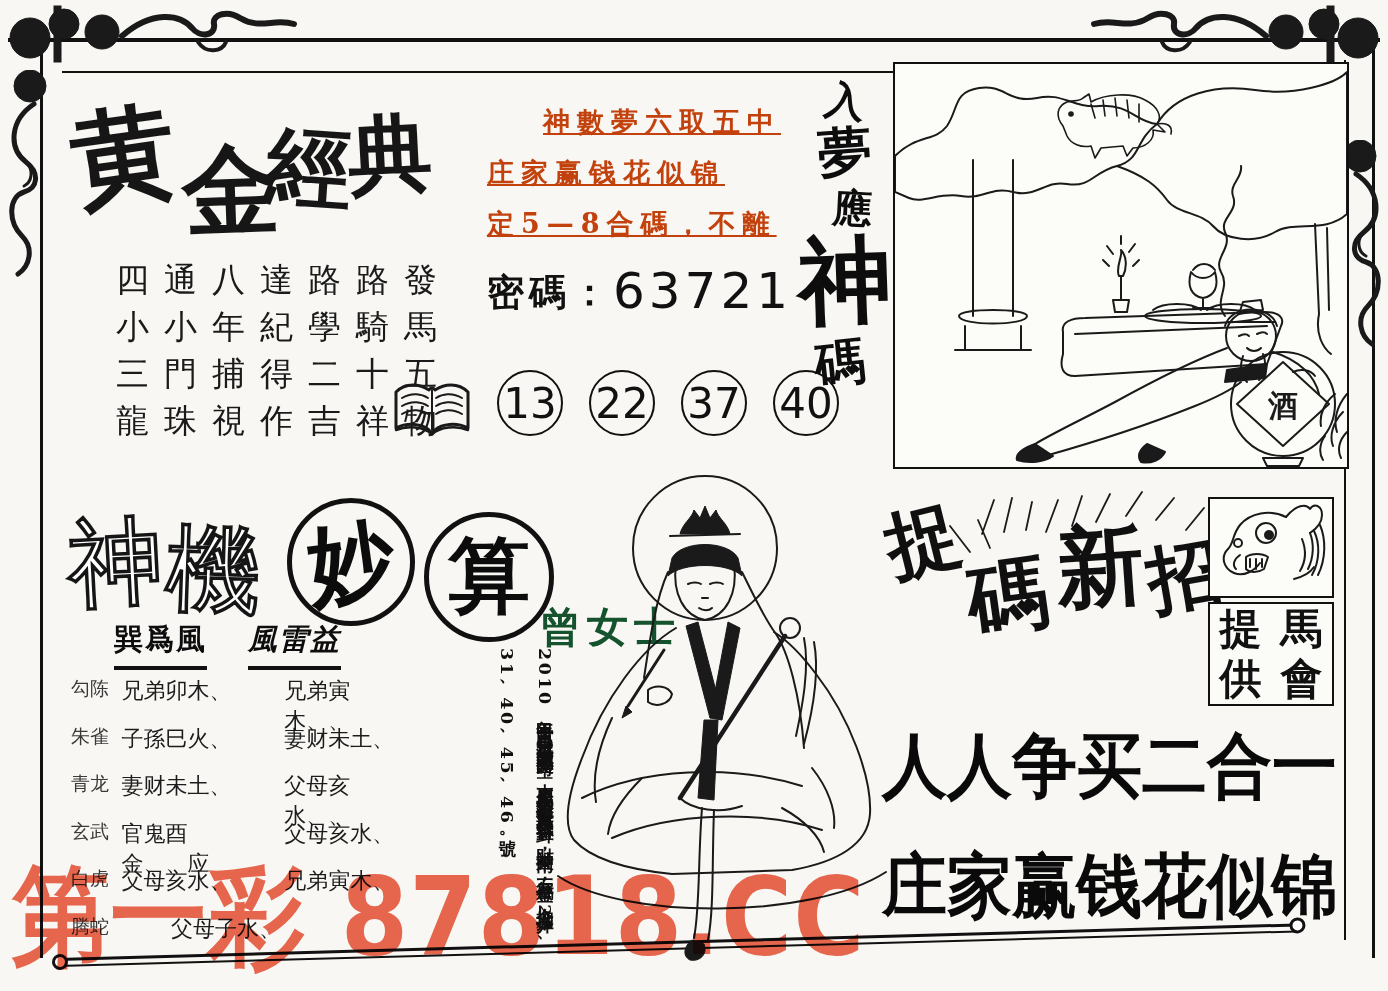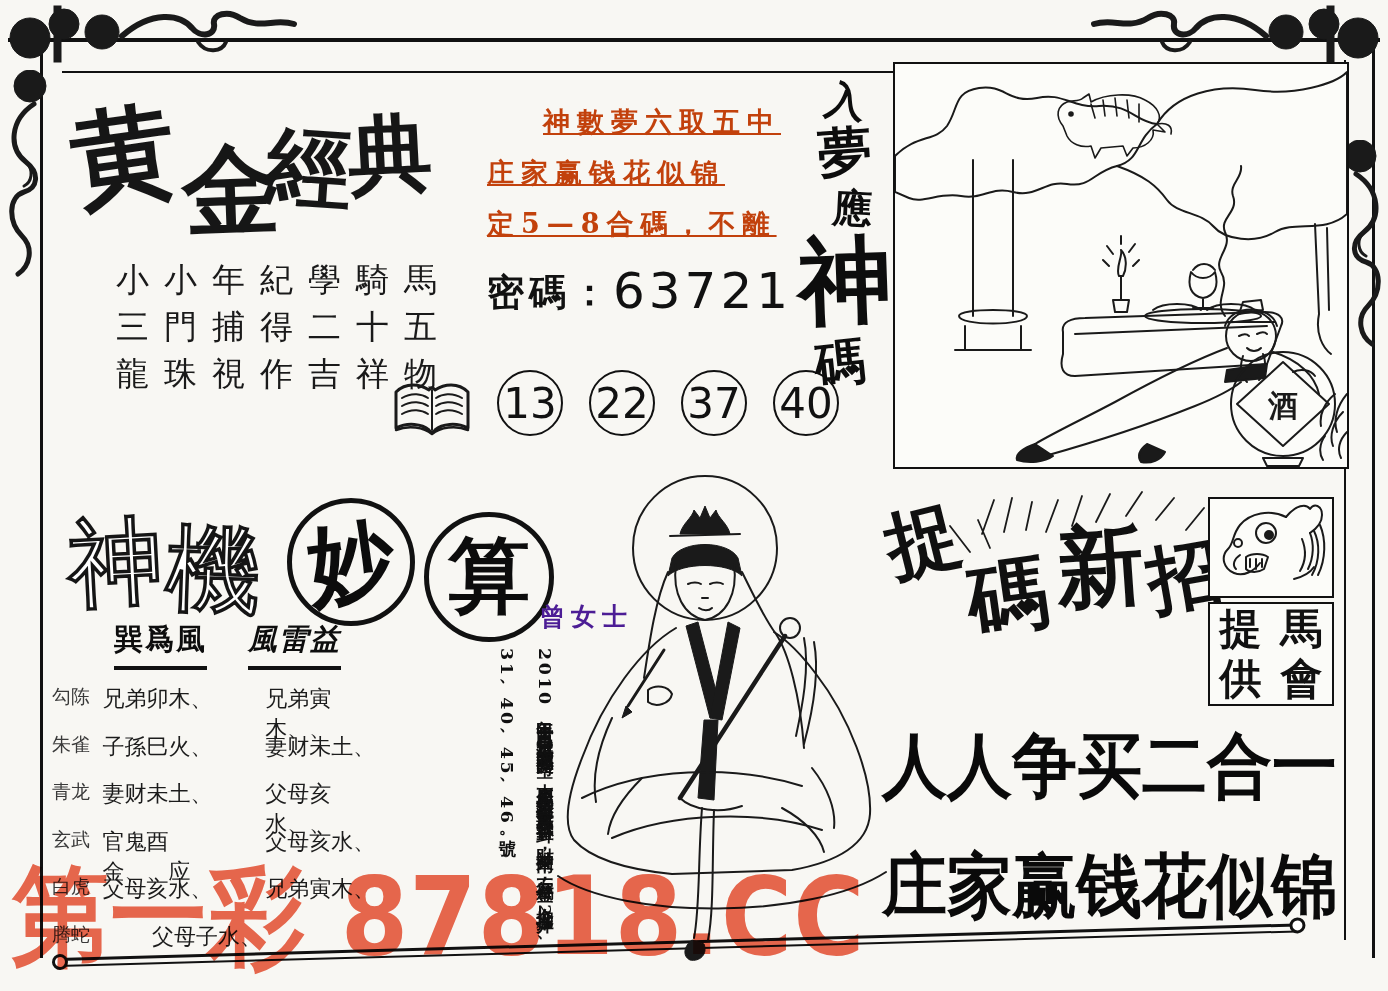--- a/index.html
+++ b/index.html
@@ -23,24 +23,24 @@
         font-family:"DejaVu Sans","Liberation Sans",sans-serif;font-size:42px;color:#111;background:transparent;}
   
   .vbanner{position:absolute;left:805px;top:80px;width:80px;display:flex;flex-direction:column;align-items:center;font-weight:900;color:#0d0d0d;}
   .vbanner span{display:block;line-height:1.05;}
   
   .pic-frame{position:absolute;border:2.5px solid #111;background:#fcfcf9;}
   
   .seal{position:absolute;font-size:95px;font-weight:400;color:#ffffff;-webkit-text-stroke:3.5px #151515;letter-spacing:0;}
   .mcircle{position:absolute;border:5px solid #111;border-radius:50%;display:flex;align-items:center;justify-content:center;
            font-weight:900;color:#0c0c0c;background:#f8f7f3;font-family:"DejaVu Sans","Liberation Sans",sans-serif;}
-  .author{position:absolute;left:540px;top:600px;font-size:25px;font-weight:700;letter-spacing:6px;color:#4c1d95;}
+  .author{position:absolute;left:540px;top:600px;font-size:41px;font-weight:700;letter-spacing:6px;color:#14532d;}
   .hexhead{position:absolute;font-size:29px;font-weight:900;font-family:"DejaVu Sans","Liberation Sans",sans-serif;
            color:#0d0d0d;border-bottom:4px solid #111;padding-bottom:6px;letter-spacing:2px;}
-  .gtable{position:absolute;left:52px;top:676px;width:330px;font-size:22px;color:#1c1c1c;margin-top:8px;}
+  .gtable{position:absolute;left:71px;top:676px;width:330px;font-size:22px;color:#1c1c1c;}
   .grow{display:flex;height:47.5px;align-items:flex-start;}
   .grow .god{width:52px;font-size:19px;color:#3a3a3a;}
   .grow .lv{width:118px;}
   .grow .rv{margin-left:48px;width:120px;}
   .commentary{position:absolute;left:383px;top:648px;width:180px;height:342px;writing-mode:vertical-rl;
               font-size:17.5px;letter-spacing:2.5px;line-height:2.15;color:#101010;font-weight:700;}
   
   .trick-char{position:absolute;font-weight:900;color:#101010;}
   
   .pbox{position:absolute;left:1208px;top:602px;width:122px;height:100px;border:2.5px solid #111;background:#fbfbf8;
@@ -106,20 +106,21 @@
 
   
   <div>
     <span class="mast-char" style="left:72px;top:88px;font-size:104px;transform:rotate(-8deg);">黄</span>
     <span class="mast-char" style="left:182px;top:126px;font-size:98px;transform:rotate(-2deg);">金</span>
     <span class="mast-char" style="left:266px;top:110px;font-size:86px;transform:rotate(4deg);">經</span>
     <span class="mast-char" style="left:348px;top:98px;font-size:84px;transform:rotate(-3deg);">典</span>
   </div>
 
   <div class="verse">
+    <div>四通八達路路發</div>
     <div>小小年紀學騎馬</div>
     <div>三門捕得二十五</div>
     <div>龍珠視作吉祥物</div>
   </div>
 
   
   <svg class="abs" style="left:392px;top:378px;" width="80" height="62" viewBox="0 0 80 62">
     <path class="sk" style="stroke-width:3" d="M4,14 C14,4 28,6 37,12 C39,9 41,9 43,12 C52,6 66,4 76,14 L76,50 C64,44 50,46 43,52 C41,55 39,55 37,52 C30,46 16,44 4,50 Z"></path>
     <path class="sk" d="M40,12 L40,52"></path>
     <path class="sk" d="M10,20 C20,14 30,16 36,20 M10,28 C20,22 30,24 36,28 M10,36 C20,30 30,32 36,36"></path>

